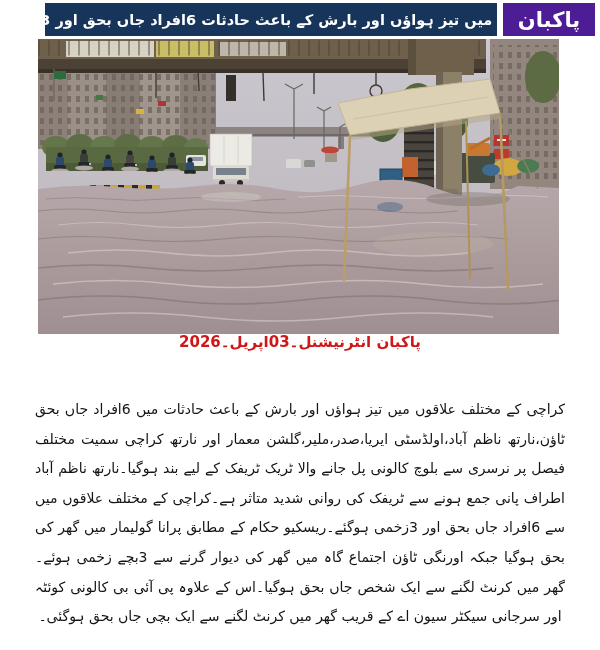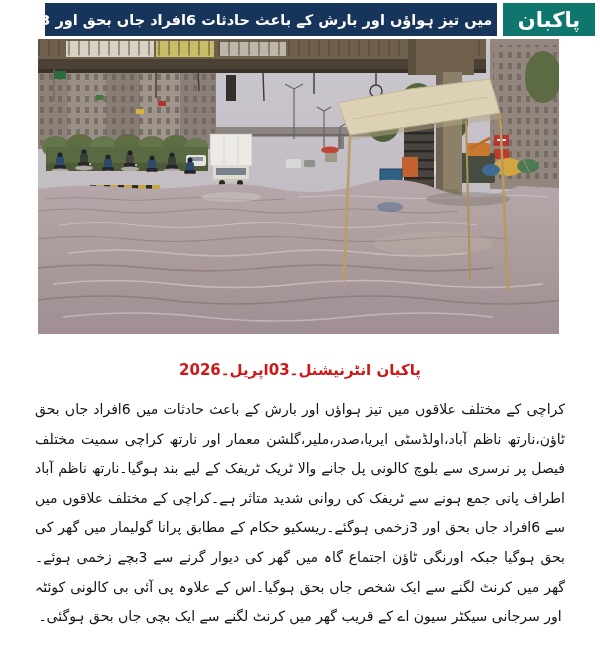--- a/index.html
+++ b/index.html
@@ -5,29 +5,29 @@
   html,body{margin:0;padding:0;background:#ffffff;}
   body{width:600px;height:650px;overflow:hidden;font-family:"DejaVu Sans",sans-serif;}
   .page{position:relative;width:600px;height:650px;background:#ffffff;}
 
   
   .headline-bar{position:absolute;left:45px;top:3px;width:452px;height:33px;
     background:#17355a;color:#ffffff;display:flex;align-items:center;justify-content:center;
     direction:rtl;}
   .headline-bar span{font-size:14.5px;font-weight:bold;white-space:nowrap;}
   .logo-box{position:absolute;left:503px;top:3px;width:92px;height:33px;
-    background:#0f766e;color:#ffffff;display:flex;align-items:center;justify-content:center;}
+    background:#4c1d95;color:#ffffff;display:flex;align-items:center;justify-content:center;}
   .logo-box span{font-size:21px;font-weight:bold;}
 
   
   .photo{position:absolute;left:38px;top:39px;width:521px;height:295px;margin:0;overflow:hidden;}
   .photo svg{display:block;width:521px;height:295px;}
 
   
-  .caption{position:absolute;left:0;top:361px;width:600px;text-align:center;
+  .caption{position:absolute;left:0;top:333px;width:600px;text-align:center;
     color:#cf1717;font-weight:bold;font-size:15px;direction:rtl;}
 
   
   .article{position:absolute;left:0;top:395px;width:600px;padding:0 35px;box-sizing:border-box;
     direction:rtl;color:#141414;}
   .article .line{font-size:14px;line-height:29.6px;height:29.6px;overflow:hidden;
     text-align:justify;text-align-last:justify;white-space:normal;}
   .article .line.last{text-align:left;text-align-last:center;}
 </style>
 </head>

